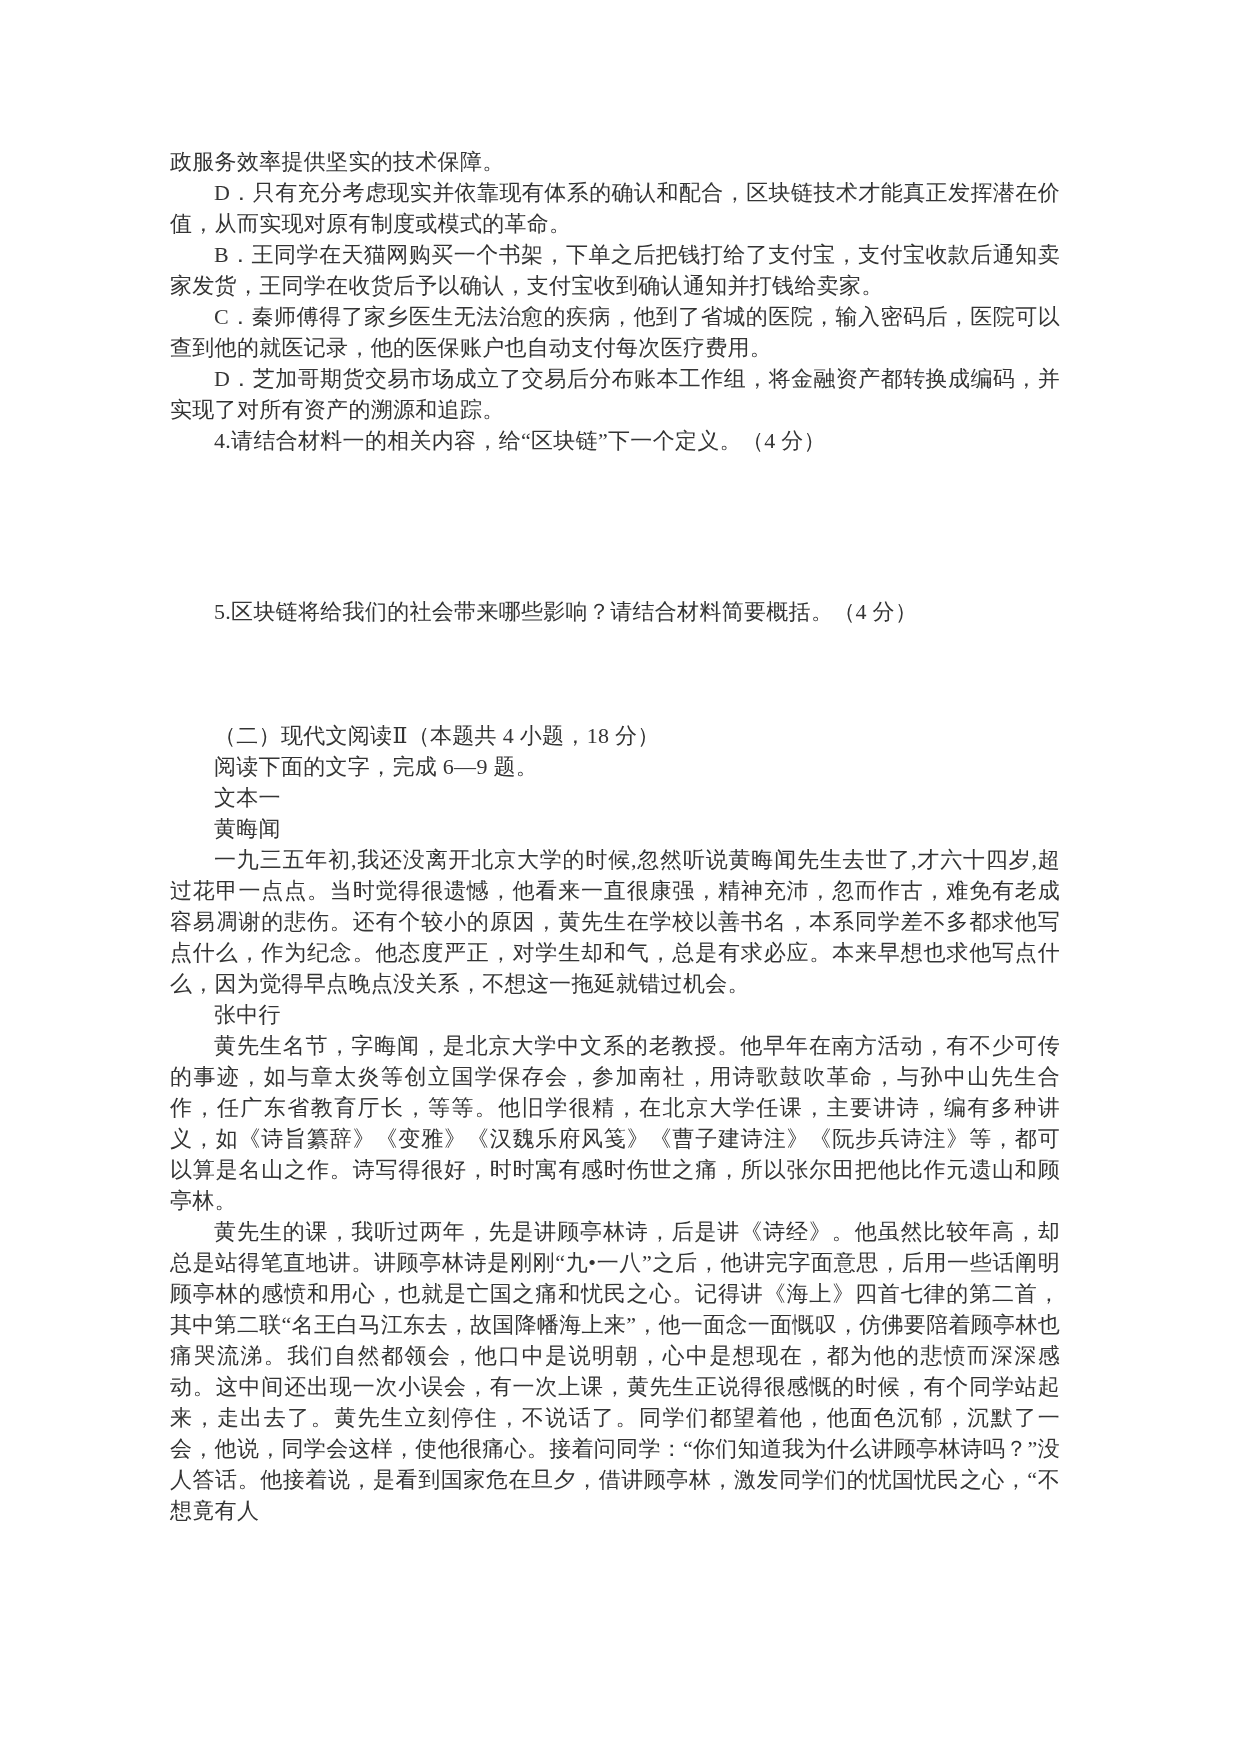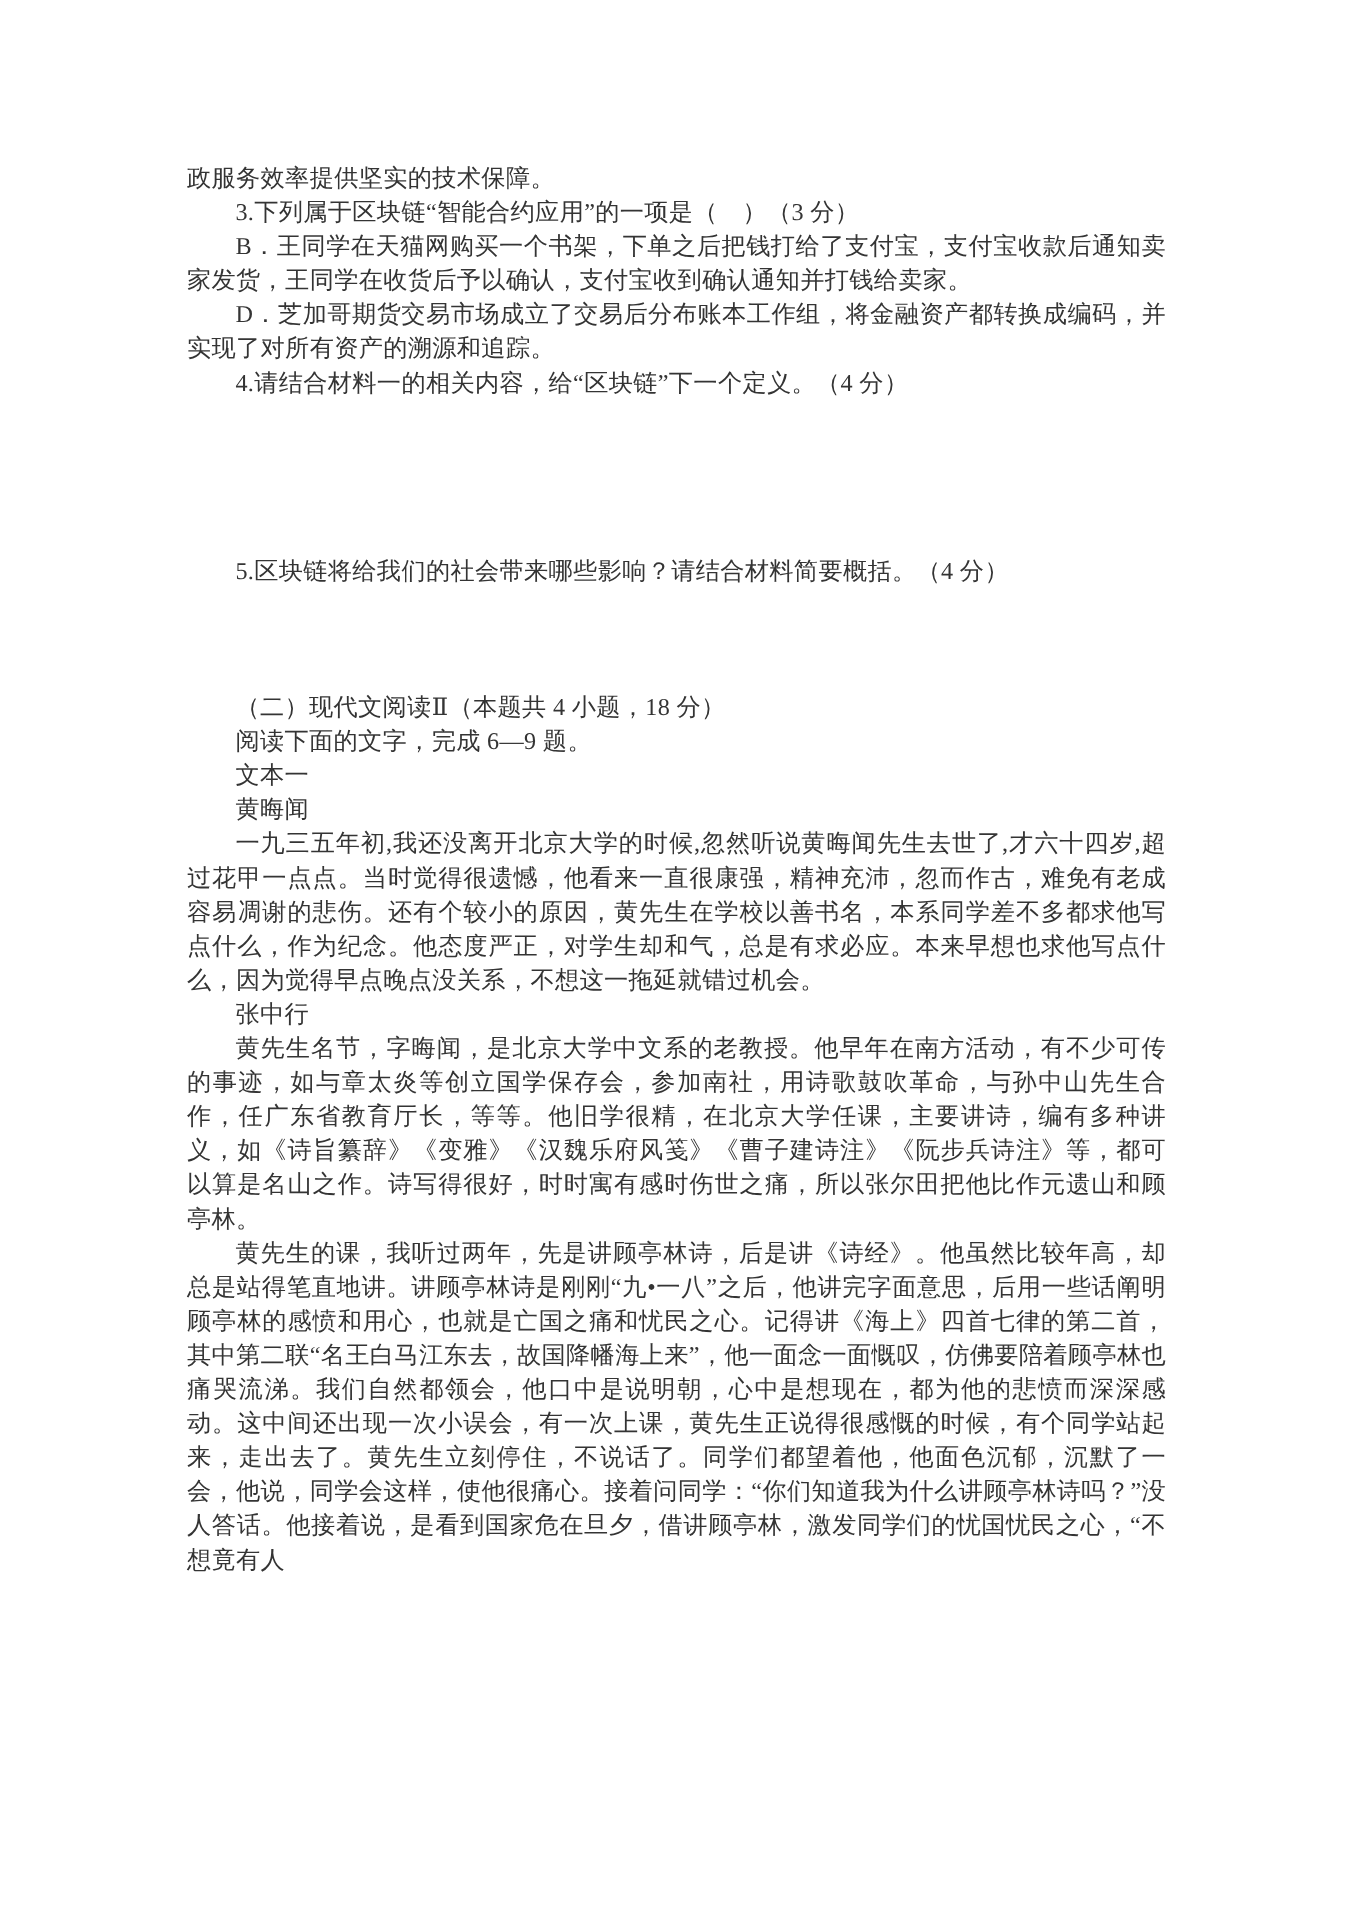--- a/index.html
+++ b/index.html
@@ -37,22 +37,23 @@
   .answer-space {
     width: 100%;
   }
 </style>
 </head>
 <body>
 
 <div class="page">
   <div class="text-column">
       <p class="line">政服务效率提供坚实的技术保障。</p>
-      <p class="line indent">3.下列属于区块链“智能合约应用”的一项是（　）（3 分）</p>
+      <p class="line indent">D．只有充分考虑现实并依靠现有体系的确认和配合，区块链技术才能真正发挥潜在价值，从而实现对原有制度或模式的革命。</p>
       <p class="line indent">B．王同学在天猫网购买一个书架，下单之后把钱打给了支付宝，支付宝收款后通知卖家发货，王同学在收货后予以确认，支付宝收到确认通知并打钱给卖家。</p>
+      <p class="line indent">C．秦师傅得了家乡医生无法治愈的疾病，他到了省城的医院，输入密码后，医院可以查到他的就医记录，他的医保账户也自动支付每次医疗费用。</p>
       <p class="line indent">D．芝加哥期货交易市场成立了交易后分布账本工作组，将金融资产都转换成编码，并实现了对所有资产的溯源和追踪。</p>
       <p class="line indent">4.请结合材料一的相关内容，给“区块链”下一个定义。（4 分）</p>
       <div class="answer-space" style="height: 140px;"></div>
       <p class="line indent">5.区块链将给我们的社会带来哪些影响？请结合材料简要概括。（4 分）</p>
       <div class="answer-space" style="height: 93px;"></div>
       <p class="line indent">（二）现代文阅读Ⅱ（本题共 4 小题，18 分）</p>
       <p class="line indent">阅读下面的文字，完成 6—9 题。</p>
       <p class="line indent">文本一</p>
       <p class="line indent">黄晦闻</p>
       <p class="line indent">一九三五年初,我还没离开北京大学的时候,忽然听说黄晦闻先生去世了,才六十四岁,超过花甲一点点。当时觉得很遗憾，他看来一直很康强，精神充沛，忽而作古，难免有老成容易凋谢的悲伤。还有个较小的原因，黄先生在学校以善书名，本系同学差不多都求他写点什么，作为纪念。他态度严正，对学生却和气，总是有求必应。本来早想也求他写点什么，因为觉得早点晚点没关系，不想这一拖延就错过机会。</p>

